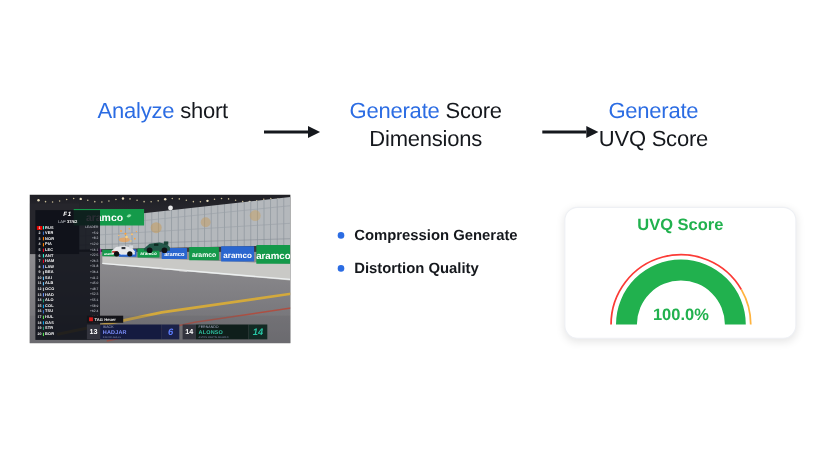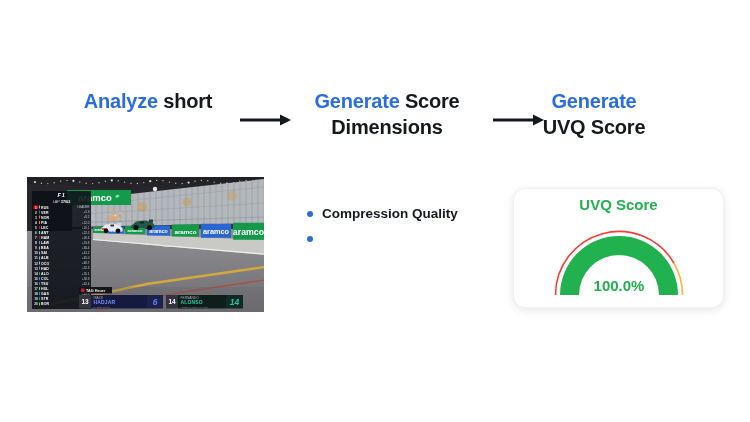--- a/index.html
+++ b/index.html
@@ -3,21 +3,21 @@
 <meta charset="utf-8">
 <style>
   :root { --blue:#2b6ce3; --green:#21b14e; }
   * { box-sizing:border-box; }
   html,body { margin:0; padding:0; background:#fff; }
   body { width:750px; height:422px; overflow:hidden; font-family:"Liberation Sans", sans-serif; }
   .canvas { position:relative; width:750px; height:422px; background:#ffffff; }
 
   
   .step { position:absolute; top:88px; width:216px; text-align:center;
-          font-size:20px; font-weight:700; line-height:26px; color:#15181d; letter-spacing:-0.2px; }
+          font-size:20px; font-weight:400; line-height:26px; color:#15181d; letter-spacing:-0.2px; }
   .step .blue { color:var(--blue); }
   .arrow { position:absolute; top:112px; }
 
   
   .video { position:absolute; left:27px; top:177px; width:237px; height:135px; overflow:hidden; background:#555; }
   .scene { position:absolute; left:0; top:0; width:237px; height:135px; display:block; }
 
   
   .lb-wrap { position:absolute; left:5px; top:14px; width:59px; height:118px; overflow:hidden; }
   .lb { width:118px; height:236px; transform:scale(.5); transform-origin:0 0;
@@ -387,24 +387,25 @@
           <div class="team">ASTON MARTIN ARAMCO</div>
         </div>
         <div class="num" style="color: rgb(39, 197, 164);">14</div>
       </div>
     </div>
   </div>
 
   <div class="bullets">
       <div class="bullet-item">
         <span class="bullet-dot"></span>
-        <span>Compression Quality</span>
+        <span>Compression Generate</span>
       </div>
       <div class="bullet-item">
         <span class="bullet-dot"></span>
+        <span>Distortion Quality</span>
       </div>
     </div>
 
   <div class="card">
     <div class="card-title">UVQ Score</div>
     <svg class="gauge" width="170" height="86" viewBox="0 0 170 86">
       <path d="M 21.5,82 A 63.5,63.5 0 0 1 140,50.25" fill="none" stroke="#fb3b36" stroke-width="1.6"></path>
       <path d="M 140,50.25 A 63.5,63.5 0 0 1 148.5,82" fill="none" stroke="#ffb33e" stroke-width="1.6"></path>
       <path d="M 26,82 A 59,59 0 0 1 144,82 L 125,82 A 40,40 0 0 0 45,82 Z" fill="#21b14e"></path>
       <text class="gauge-value" x="85" y="78" text-anchor="middle">100.0%</text>

